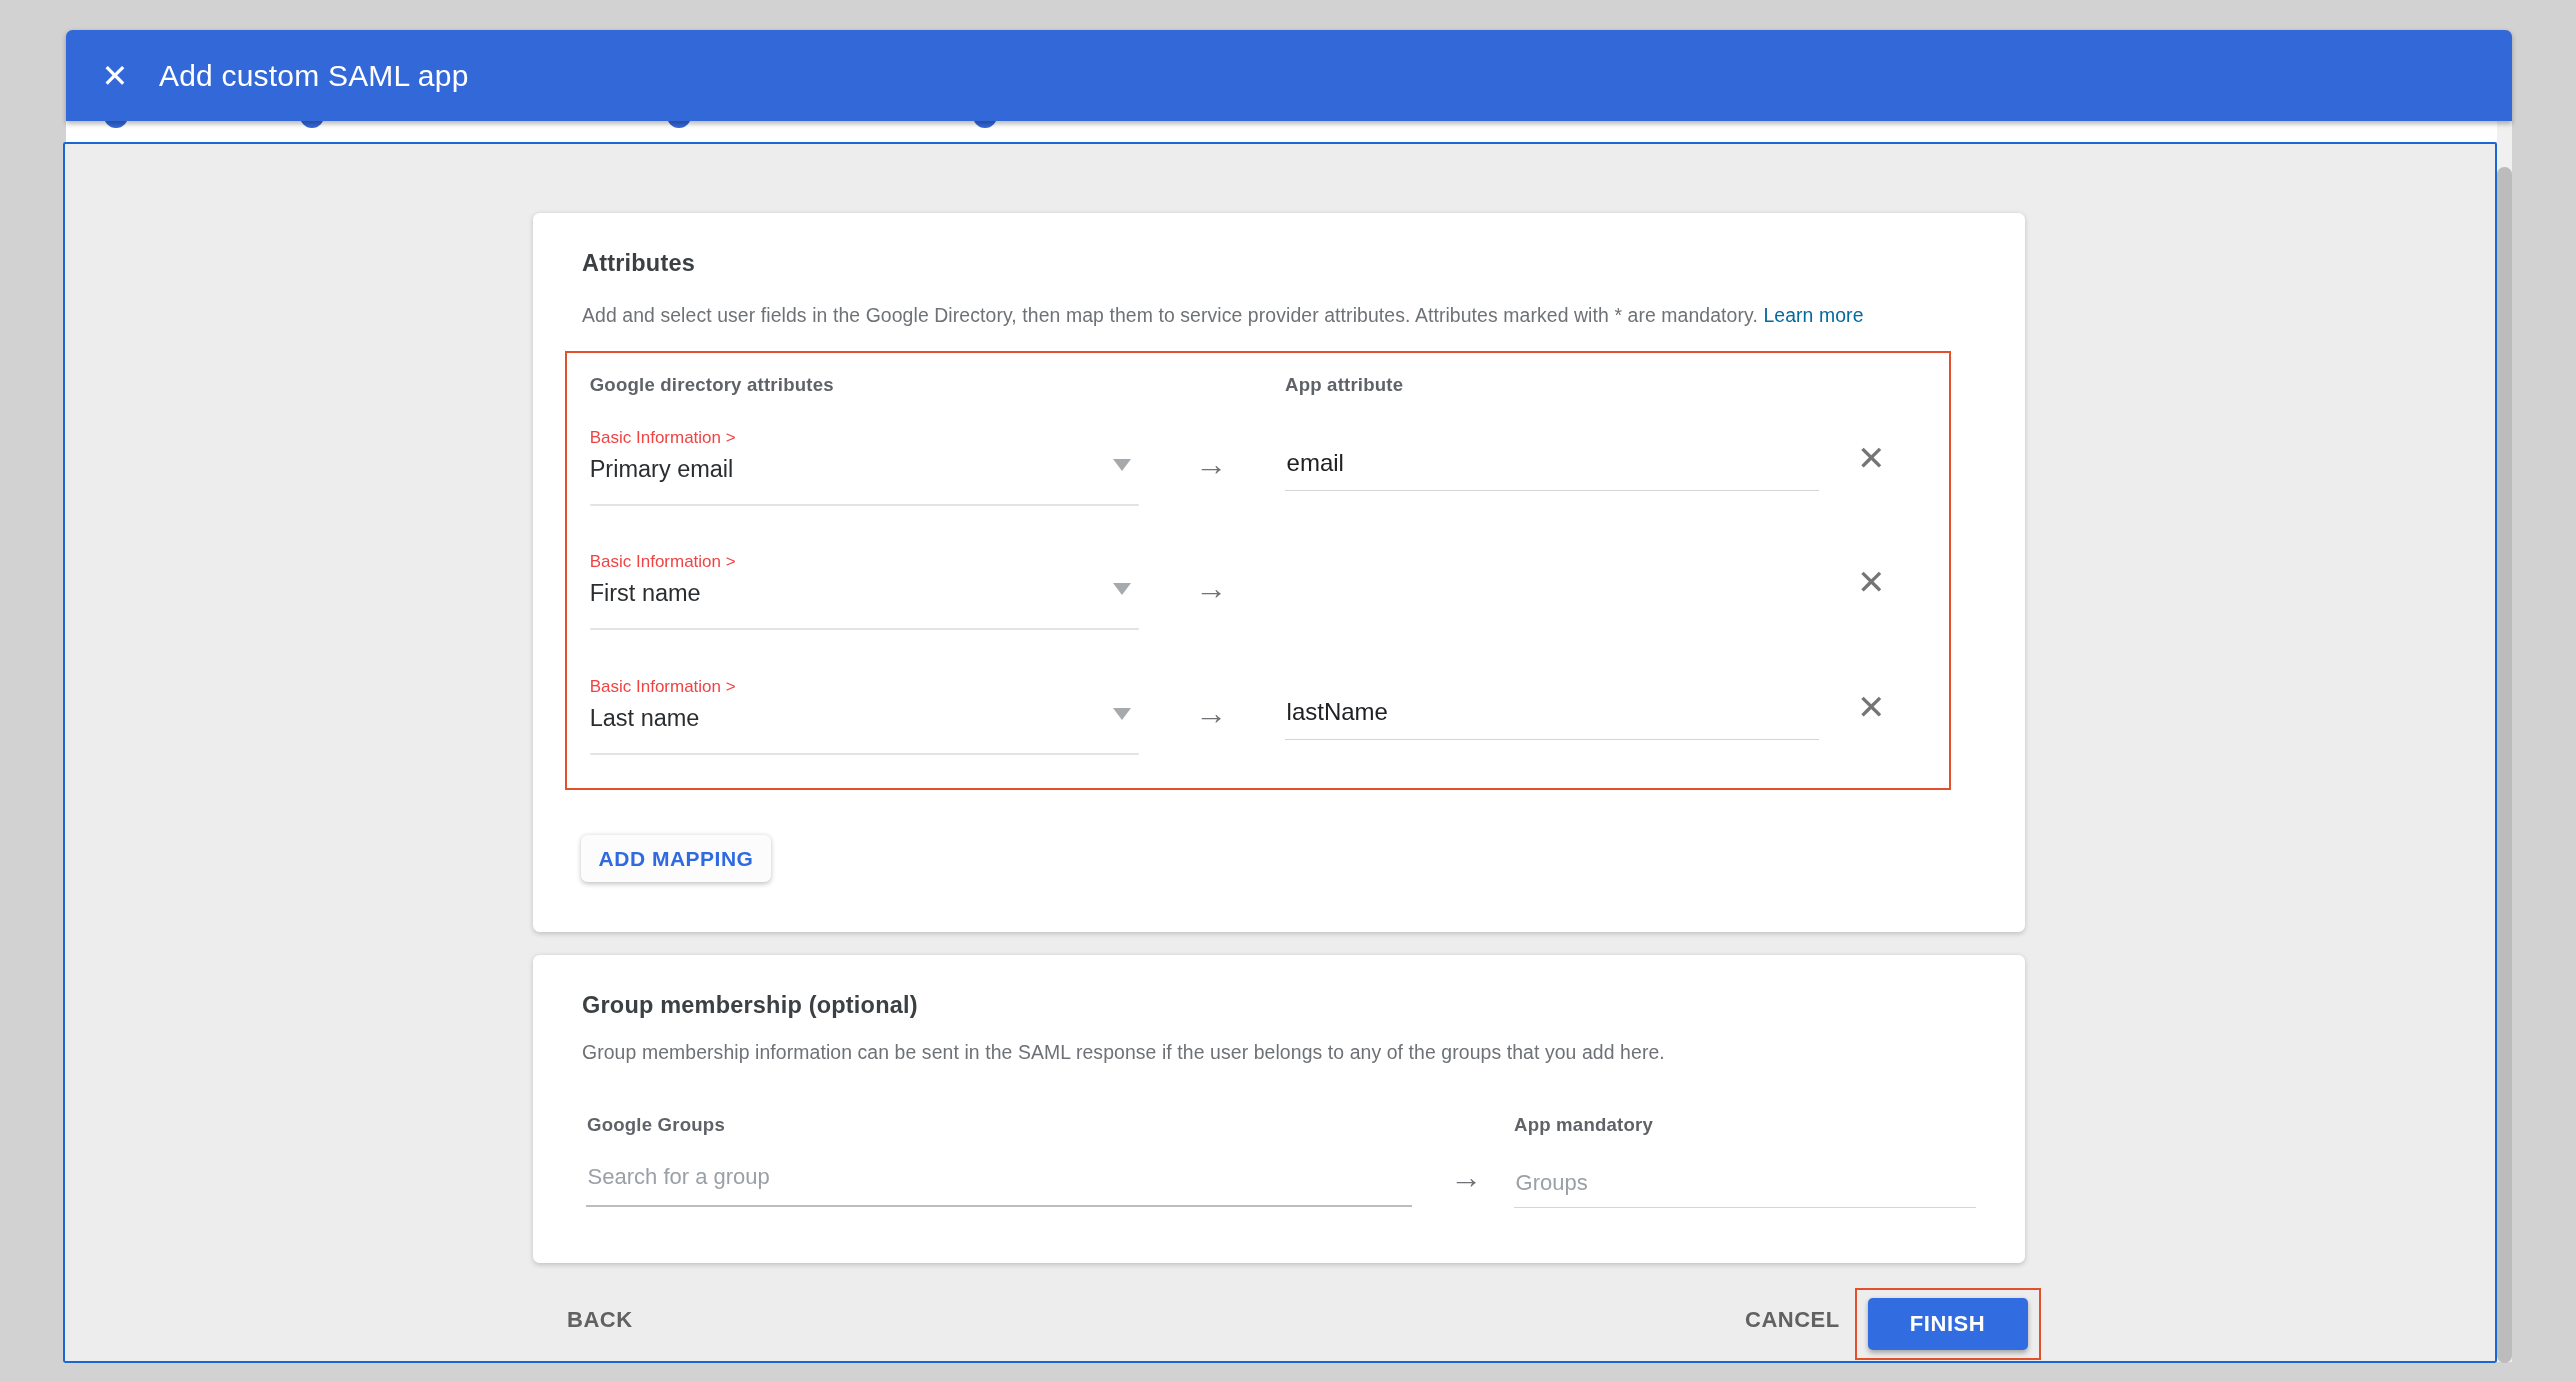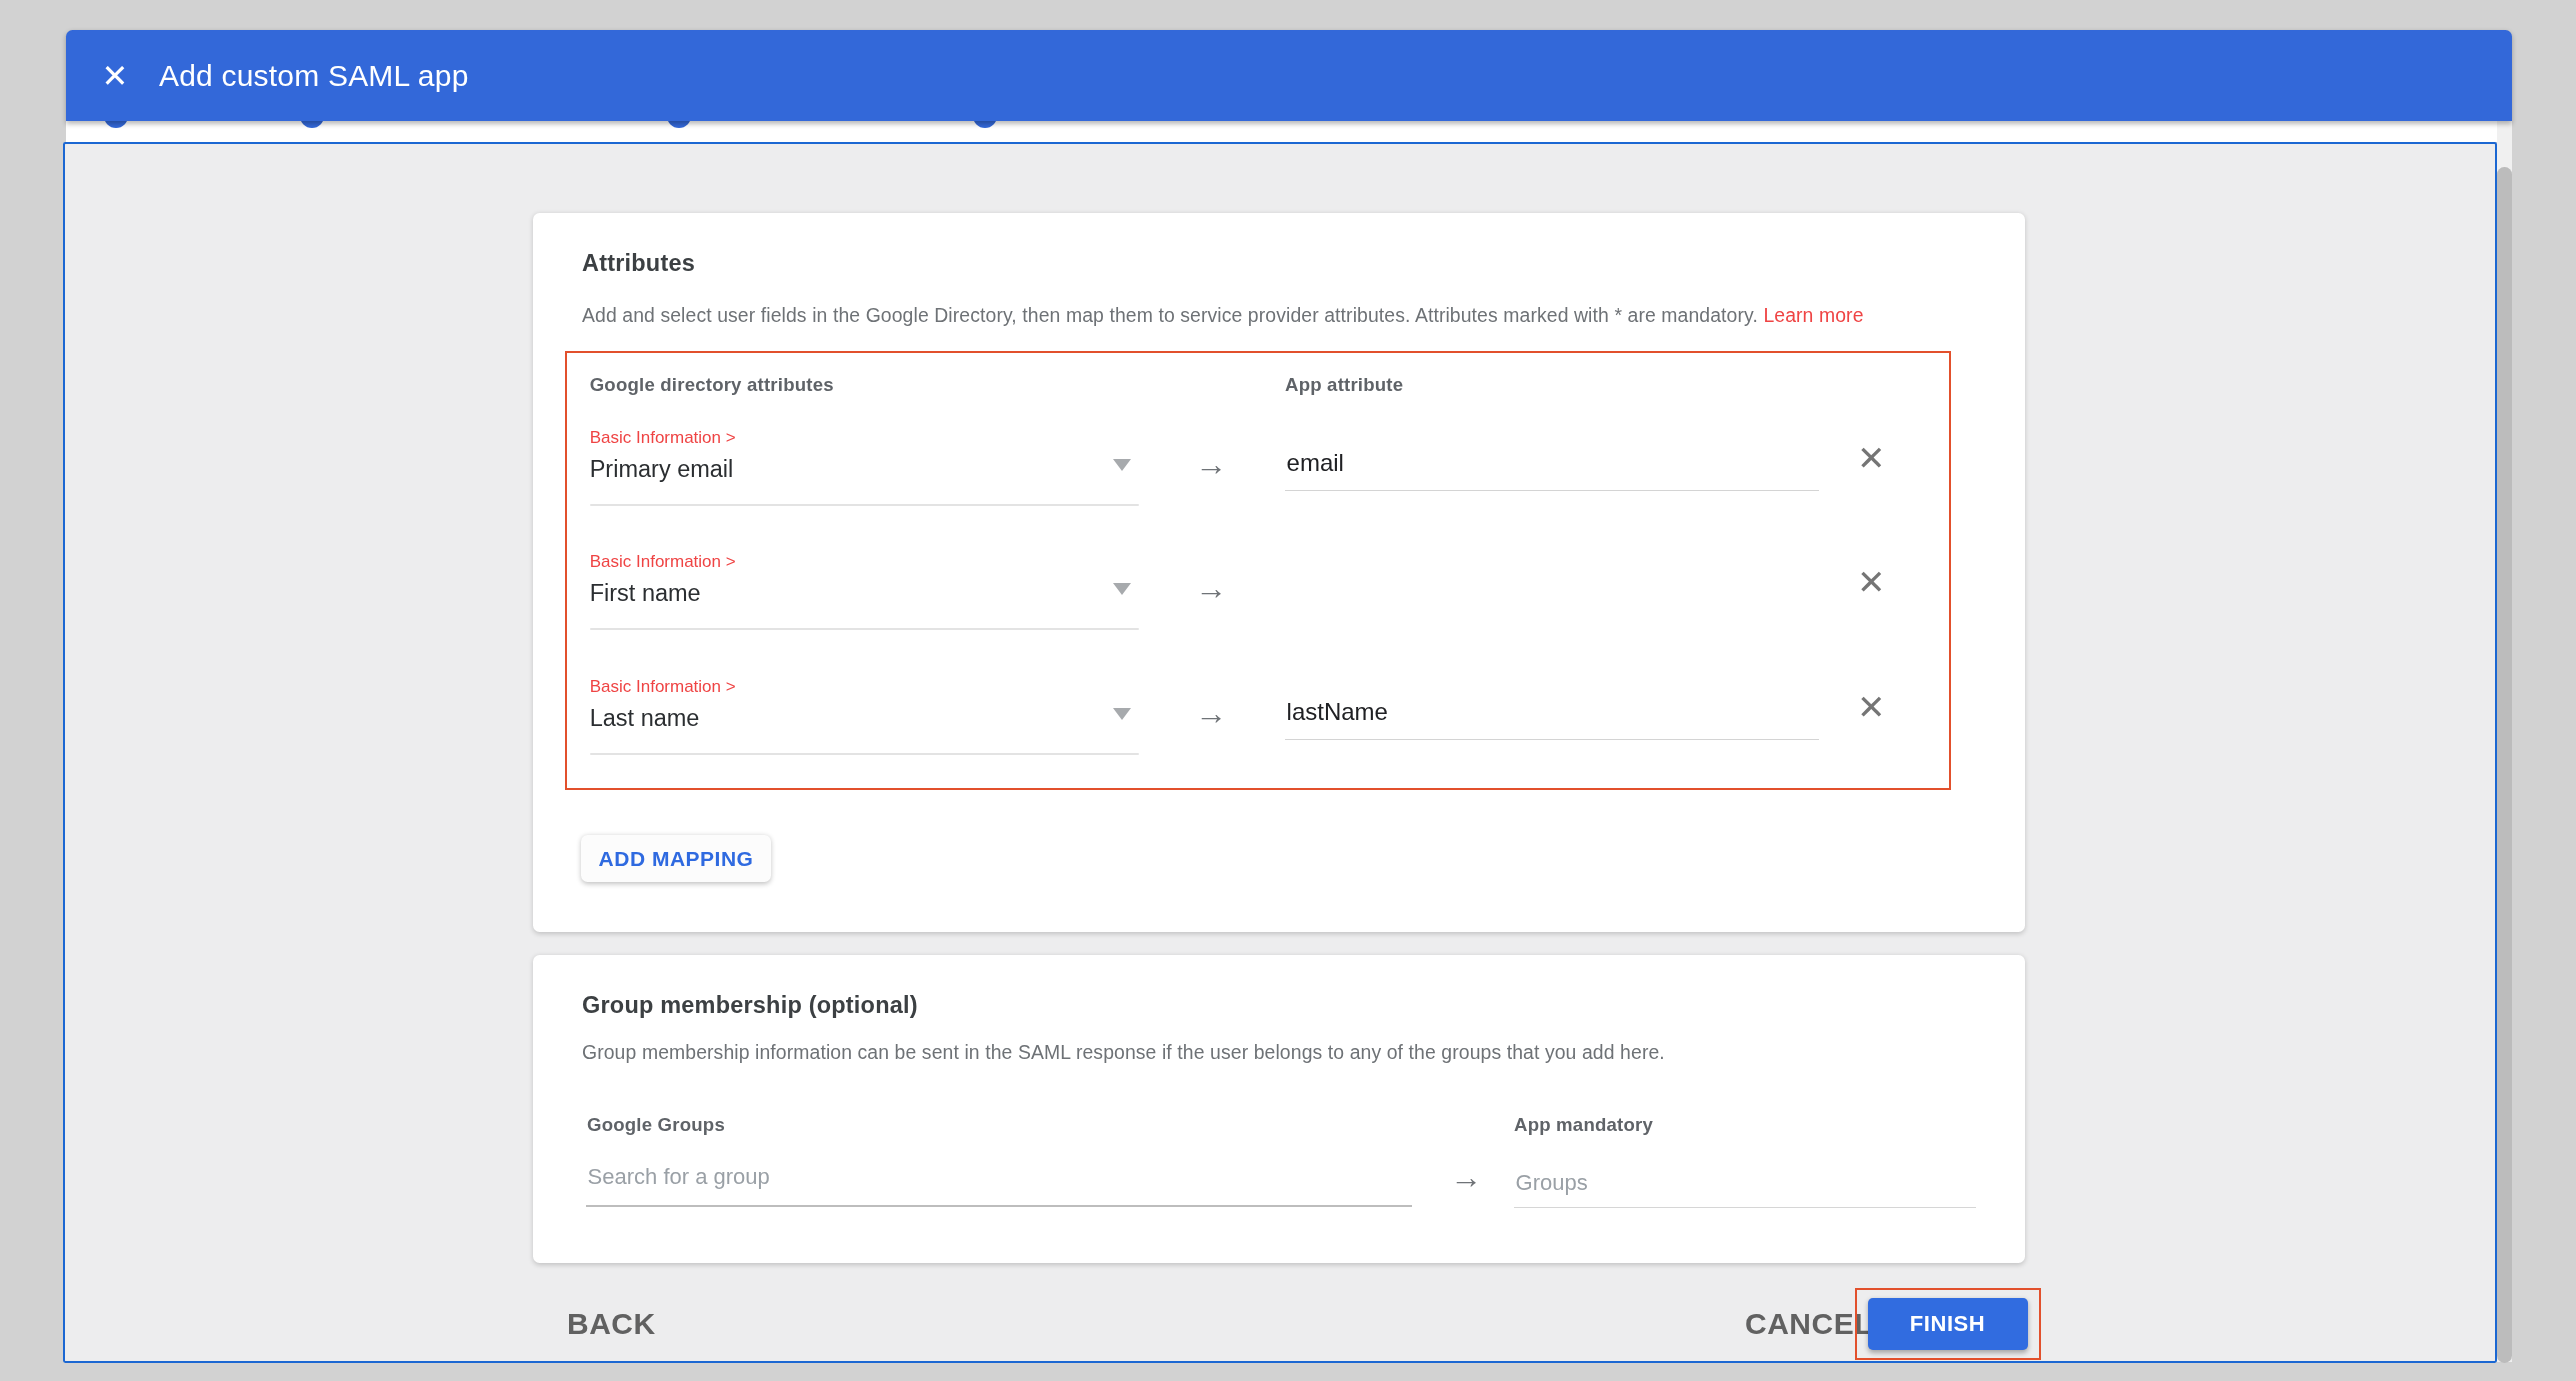--- a/index.html
+++ b/index.html
@@ -65,21 +65,21 @@
 
   .card-title {
     position:absolute; left:49px; top:37px; font-size:23.5px; font-weight:600;
     color:#3c4043; letter-spacing:0.2px;
   }
   .card-desc {
     position:absolute; left:49px; top:91px; font-size:19.4px; color:#6e7276;
     letter-spacing:0.1px; white-space:nowrap;
   }
   .card-group .card-desc { top:86px; }
-  .link { color:#ef4444; cursor:pointer; }
+  .link { color:#0369a1; cursor:pointer; }
 
   
   .redbox {
     position:absolute; left:32px; top:138px; width:1386px; height:439px;
     border:2.4px solid #e2502c;
   }
   .finish-outline {
     position:absolute; left:1790px; top:1144px; width:186px; height:72px;
     border:2.4px solid #e2502c; z-index:5;
   }
@@ -149,21 +149,21 @@
     padding:0 0 14.6px 1.6px;
   }
   .group-input::placeholder { color:#9aa0a6; opacity:1; }
   .search-group { left:53px; top:209px; width:826px; border-bottom:2.4px solid #bdbdbd; }
   .groups-attr  { left:981px; top:215px; width:462px; border-bottom:1.6px solid #d6d6d6; padding-bottom:11.3px; }
   .group-arrow { left:917px; top:204px; }
 
   
   .footer-btn {
     position:absolute; background:none; border:none; cursor:pointer;
-    font-family:"Liberation Sans", sans-serif; font-size:30px; font-weight:700;
+    font-family:"Liberation Sans", sans-serif; font-size:22px; font-weight:700;
     color:#616161; letter-spacing:0.5px;
   }
   .back-btn   { left:502px; top:1163px; }
   .cancel-btn { left:1680px; top:1163px; }
   .finish-btn {
     position:absolute; left:10.5px; top:8px; width:160px; height:52px;
     background:#316ce0; border:none; border-radius:4.9px;
     box-shadow:0 2.4px 5.7px rgba(0,0,0,0.3); cursor:pointer;
     color:#ffffff; font-family:"Liberation Sans", sans-serif;
     font-size:22px; font-weight:700; letter-spacing:0.6px;

